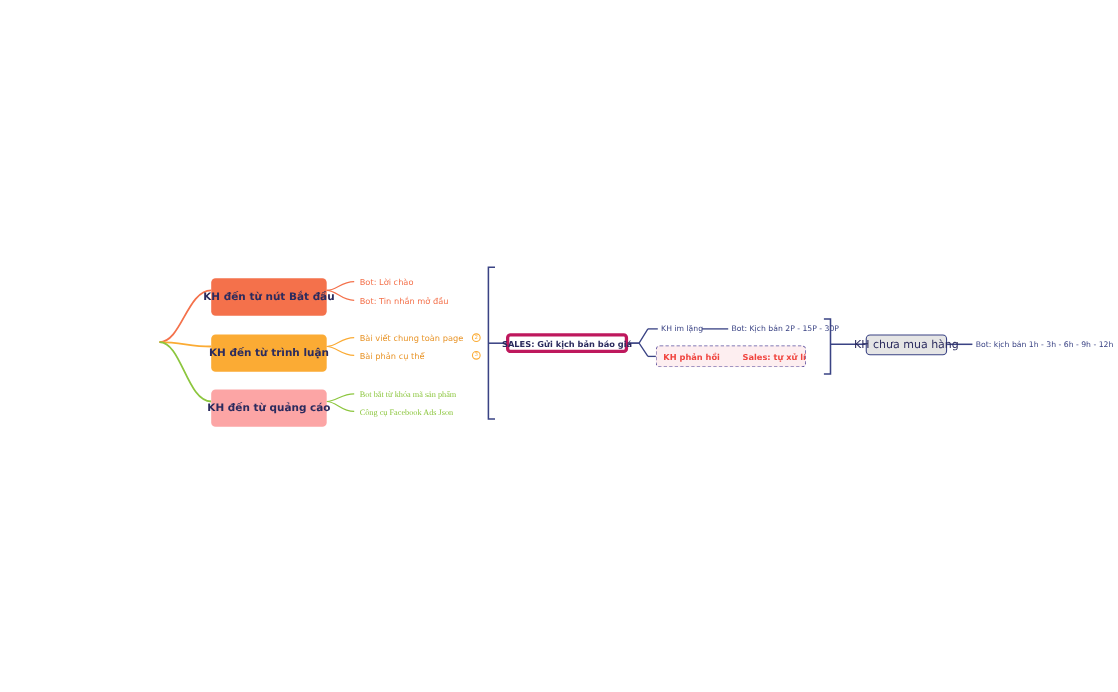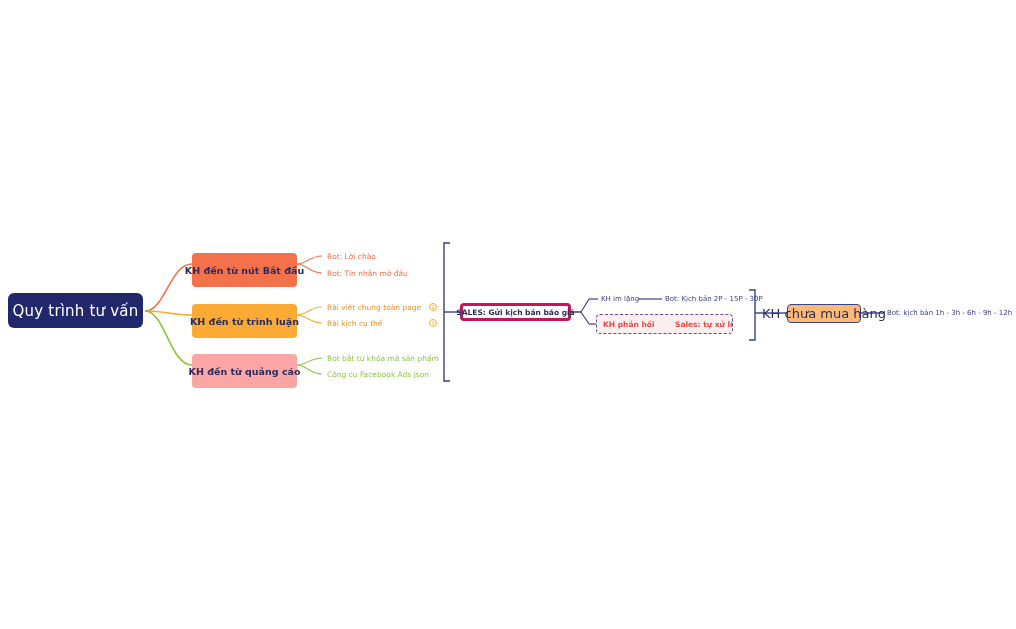--- a/index.html
+++ b/index.html
@@ -64,21 +64,21 @@
 
   
   .leaf {
     position: absolute;
     font-size: 7.5px;
     white-space: nowrap;
     line-height: 10px;
   }
   .leaf-coral { color: #f4714b; }
   .leaf-amber { color: #e8952a; }
-  .leaf-green { color: #8cc63e; }
+  .leaf-green { color: #8cc63e; font-family: Liberation Serif, serif; }
 
   
   .badge {
     position: absolute;
     width: 8px;
     height: 8px;
     border-radius: 50%;
     border: 1px solid #fbab34;
     color: #fbab34;
     font-size: 5px;
@@ -131,23 +131,23 @@
   }
 
   
   .kh-node {
     left: 787px;
     top: 304px;
     width: 74px;
     height: 19px;
     border: 1px solid #3a4384;
     border-radius: 4px;
-    background: #fdba74;
+    background: #e5e5e5;
     color: #2b2b5e;
-    font-size: 13px;
+    font-size: 10px;
   }
 </style>
 </head>
 <body>
 
 <div id="canvas">
 
   <svg class="svg-layer" viewBox="0 0 1016 629">
 
     <path d="M145,311 C165,311 170,264 192,264" fill="none" stroke="#f4714b" stroke-width="1.6"></path>
@@ -177,31 +177,30 @@
 
     <path d="M589,324 L600,324" fill="none" stroke="#3a4384" stroke-width="1.2"></path>
     <path d="M650,324 L672,324" fill="none" stroke="#f0453f" stroke-width="1.2"></path>
 
     <path d="M749,290 L755,290 L755,340 L749,340" fill="none" stroke="#3a4384" stroke-width="1.4"></path>
     <path d="M755,313 L787,313" fill="none" stroke="#3a4384" stroke-width="1.4"></path>
 
     <path d="M861,313 L884,313" fill="none" stroke="#3a4384" stroke-width="1.4"></path>
   </svg>
 
-  <div class="node root-node">Quy trình tư vấn</div>
 
   <div class="node branch-node branch-1">KH đến từ nút Bắt đầu</div>
   <div class="node branch-node branch-2">KH đến từ trình luận</div>
   <div class="node branch-node branch-3">KH đến từ quảng cáo</div>
 
   <div class="leaf leaf-coral" style="left:327px; top:252px;">Bot: Lời chào</div>
   <div class="leaf leaf-coral" style="left:327px; top:269px;">Bot: Tin nhắn mở đầu</div>
 
   <div class="leaf leaf-amber" style="left:327px; top:303px;">Bài viết chung toàn page</div>
-  <div class="leaf leaf-amber" style="left:327px; top:319px;">Bài kịch cụ thể</div>
+  <div class="leaf leaf-amber" style="left:327px; top:319px;">Bài phản cụ thể</div>
   <div class="badge" style="left:429px; top:303px;">2</div>
   <div class="badge" style="left:429px; top:319px;">3</div>
 
   <div class="leaf leaf-green" style="left:327px; top:354px;">Bot bắt từ khóa mã sản phẩm</div>
   <div class="leaf leaf-green" style="left:327px; top:370px;text-align:right;">Công cụ Facebook Ads Json</div>
 
   <div class="node sales-node">SALES: Gửi kịch bản báo giá</div>
 
   <div class="r-label" style="left:601px; top:295px;">KH im lặng</div>
   <div class="r-label" style="left:665px; top:295px;">Bot: Kịch bản 2P - 15P - 30P</div>

